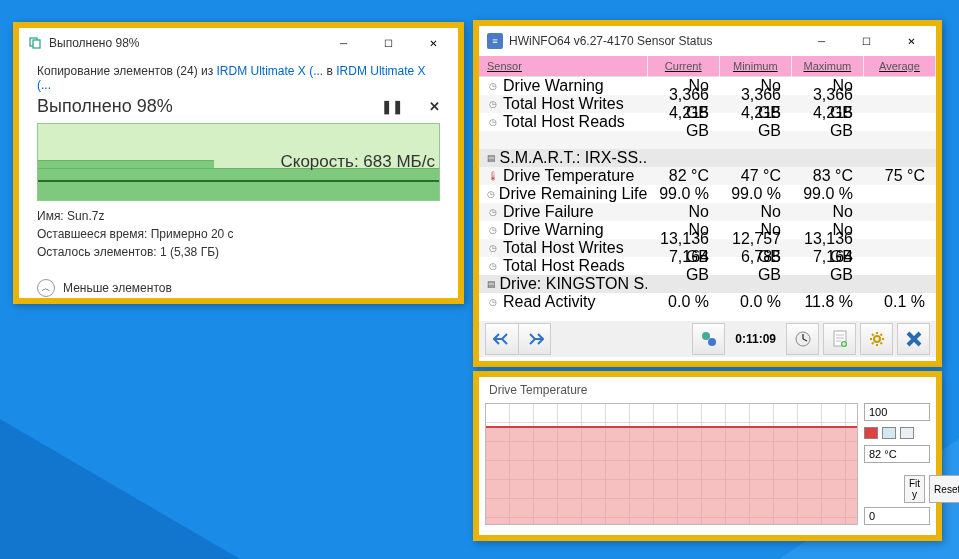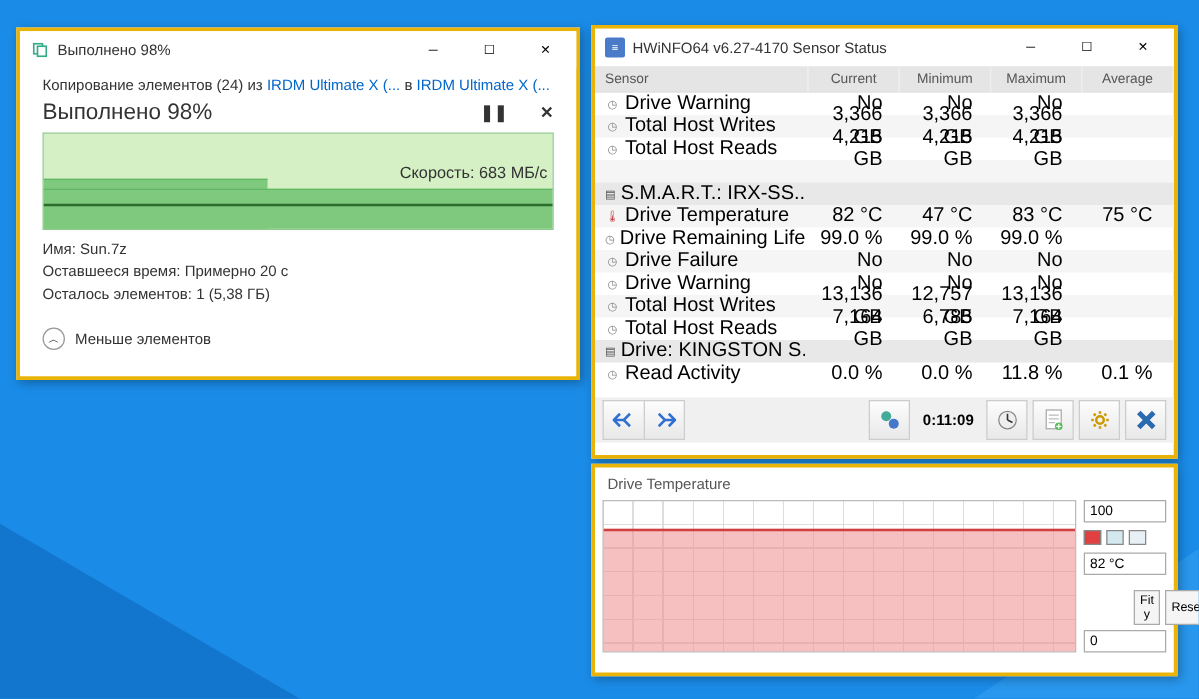--- a/index.html
+++ b/index.html
@@ -1,47 +1,47 @@
 <!DOCTYPE html>
 <html><head>
 <meta charset="utf-8">
 <style>
 * { margin: 0; padding: 0; box-sizing: border-box; font-family: 'Segoe UI', Tahoma, sans-serif; }
 body { background: #1a8ce8; width: 959px; height: 559px; position: relative; overflow: hidden; }
-.window { position: absolute; background: #fff; border: 3px solid #eab308; box-shadow: 2px 2px 8px rgba(0,0,0,0.3); }
+.window { position: absolute; background: #fff; border: 6px solid #eab308; box-shadow: 2px 2px 8px rgba(0,0,0,0.3); }
 .titlebar { display: flex; align-items: center; height: 30px; padding: 0 2px 0 8px; background: #fff; font-size: 12px; }
 .titlebar-icon { width: 16px; height: 16px; margin-right: 6px; display: inline-flex; align-items: center; justify-content: center; }
 .titlebar-text { flex: 1; color: #333; }
 .win-controls { display: flex; }
 .win-btn { width: 45px; height: 28px; display: flex; align-items: center; justify-content: center; font-size: 10px; cursor: pointer; }
 
 
 #copy-window { left: 13px; top: 22px; width: 451px; height: 282px; }
 #copy-window .body { padding: 6px 18px 10px 18px; font-size: 12px; color: #333; }
 .copy-line1 { margin-bottom: 4px; }
 .copy-line1 a { color: #0066cc; text-decoration: none; }
 .copy-title-row { display: flex; align-items: center; justify-content: space-between; margin-bottom: 6px; }
 .copy-title { font-size: 18px; font-weight: 400; }
 .copy-ctrl { display: flex; gap: 26px; font-size: 13px; }
 .copy-ctrl span { cursor: pointer; font-weight: bold; }
 .chart-area { border: 1px solid #8fca8f; height: 78px; position: relative; background: linear-gradient(to bottom, #d4f0c4 0%, #d4f0c4 100%); margin-bottom: 6px; }
 .chart-fill { position: absolute; left: 0; right: 0; bottom: 0; height: 32px; background: #7ec97e; border-top: 1px solid #62b862; }
 .chart-fill2 { position: absolute; left: 0; width: 44%; bottom: 0; height: 40px; background: #7ec97e; border-top: 1px solid #62b862; }
 .chart-line { position: absolute; left: 0; right: 0; bottom: 18px; height: 2px; background: #2c6b2c; }
-.speed-label { position: absolute; right: 4px; bottom: 38px; font-size: 13px; color: #333; background: transparent; }
+.speed-label { position: absolute; right: 4px; bottom: 28px; font-size: 17px; color: #333; background: transparent; }
 .copy-info { font-size: 12px; line-height: 1.5; color: #333; margin-bottom: 14px; }
 .less-row { display: flex; align-items: center; gap: 8px; font-size: 12px; color: #333; cursor: pointer; margin-top: 18px; }
 .circ { width: 18px; height: 18px; border: 1px solid #999; border-radius: 50%; display: inline-flex; align-items: center; justify-content: center; font-size: 9px; }
 
 
 #hw-window { left: 473px; top: 20px; width: 469px; height: 347px; }
 #hw-window .titlebar { background: #fff; }
 .hw-icon-box { width: 16px; height: 16px; background: #4a7bc8; border-radius: 2px; display: inline-flex; align-items: center; justify-content: center; color: #fff; font-size: 9px; font-weight: bold; }
 .sensor-table { width: 100%; font-size: 11px; border-collapse: collapse; }
-.sensor-head { background: #e5e5e5; border-bottom: 1px solid #e0e0e0; }
+.sensor-head { background: #f9a8d4; border-bottom: 1px solid #e0e0e0; text-decoration: underline; }
 .sensor-head th { text-align: center; padding: 4px 10px; font-weight: 400; color: #555; border-right: 1px solid #eee; }
 .sensor-head th:first-child { text-align: left; padding-left: 8px; }
 .sensor-row { display: flex; height: 18px; align-items: center; }
 .sensor-row:nth-child(even) { background: #f5f5f5; }
 .sensor-row.section { background: #e8e8e8; }
 .c-sensor { width: 168px; padding-left: 8px; display: flex; align-items: center; gap: 4px; overflow: hidden; white-space: nowrap; text-overflow: ellipsis; }
 .c-cur, .c-min, .c-max, .c-avg { width: 72px; text-align: right; padding-right: 10px; }
 .si { width: 12px; height: 12px; display: inline-flex; align-items: center; justify-content: center; font-size: 9px; }
 .si-clock { color: #888; }
 .si-drive { color: #555; }

